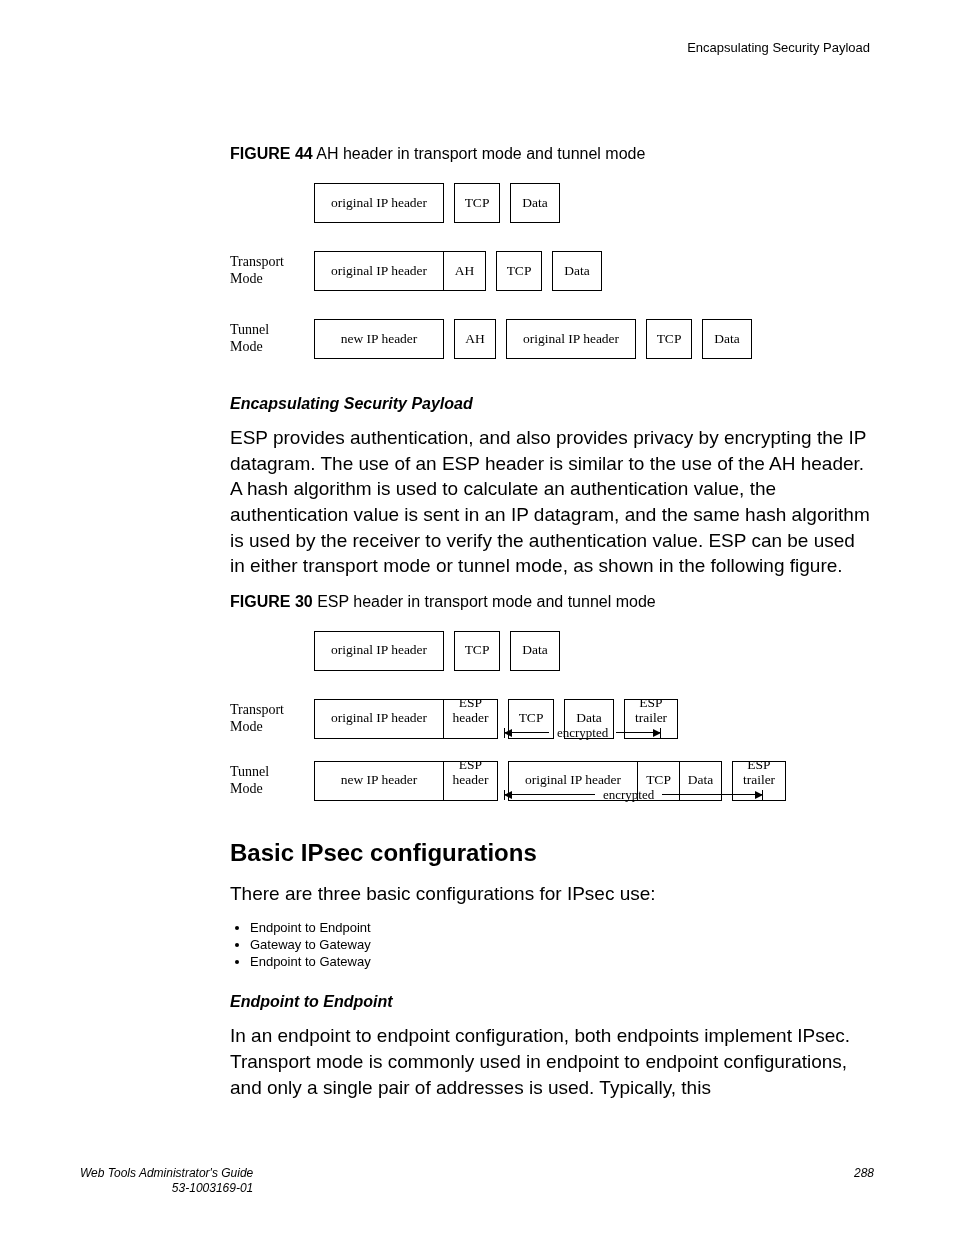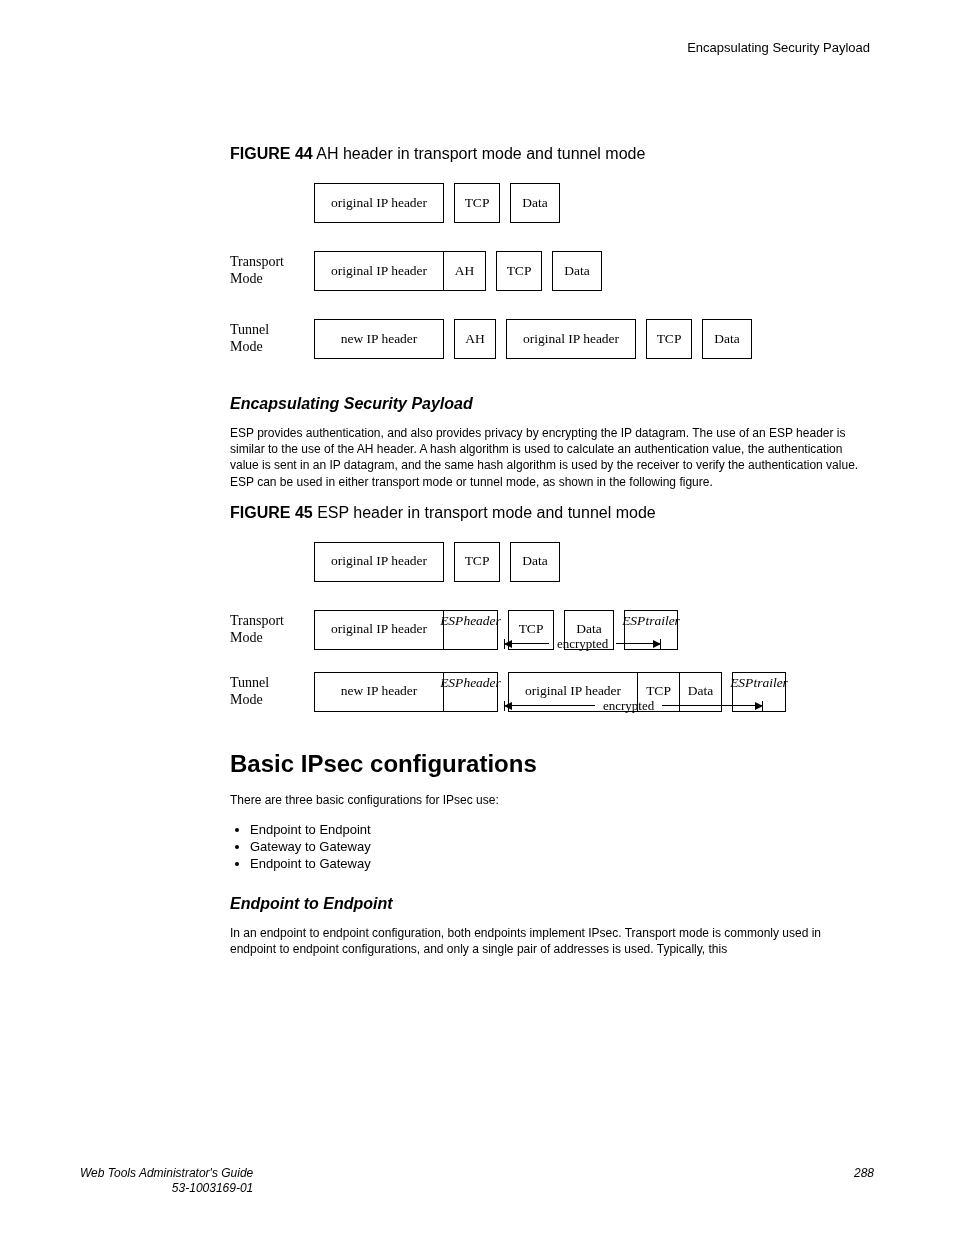--- a/index.html
+++ b/index.html
@@ -62,21 +62,21 @@
     white-space: nowrap;
     box-sizing: border-box;
     display: flex;
     align-items: center;
     justify-content: center;
     line-height: 1.1;
     font-size: 13.5px;
     height: 40px;
   }
   .cell + .cell { border-left: none; }
-  .cell.stack { flex-direction: row; padding-top:4px; padding-bottom:20px;font-style:italic;}
+  .cell.stack { flex-direction: column; padding-top:4px; padding-bottom:20px;}
   .gap { width: 10px; }
 
   .enc-label-row {
     display:flex;
     align-items:center;
     margin-top:-20px;
     margin-bottom: 20px;
     font-size:13px;
   }
   .arrow-line {
@@ -104,21 +104,21 @@
   }
 
   h3.subheading {
     font-family: Arial, Helvetica, sans-serif;
     font-style: italic;
     font-weight: bold;
     font-size: 16px;
     margin: 24px 0 12px 0;
   }
   p.body {
-    font-size: 12px;
+    font-size: 19px;
     line-height: 1.35;
     margin: 0 0 14px 0;
   }
   h2.section {
     font-family: Arial, Helvetica, sans-serif;
     font-weight: bold;
     font-size: 24px;
     margin: 36px 0 14px 0;
   }
   ul.bullets {
@@ -191,21 +191,21 @@
           <div class="gap"></div>
           <div class="cell" style="width:50px">Data</div>
         </div>
       </div>
     </div>
 
     <h3 class="subheading">Encapsulating Security Payload</h3>
     <p class="body">ESP provides authentication, and also provides privacy by encrypting the IP datagram. The use of an ESP header is similar to the use of the AH header. A hash algorithm is used to calculate an authentication value, the authentication value is sent in an IP datagram, and the same hash algorithm is used by the receiver to verify the authentication value. ESP can be used in either transport mode or tunnel mode, as shown in the following figure.</p>
 
     <div class="fig-caption">
-      <span class="label">FIGURE 45</span>
+      <span class="label">FIGURE 30</span>
       <span>ESP header in transport mode and tunnel mode</span>
     </div>
 
     <div class="diagram">
       <div class="row">
         <div class="row-label"></div>
         <div class="cells">
           <div class="cell" style="width:130px">original IP header</div>
           <div class="gap"></div>
           <div class="cell" style="width:46px">TCP</div>

